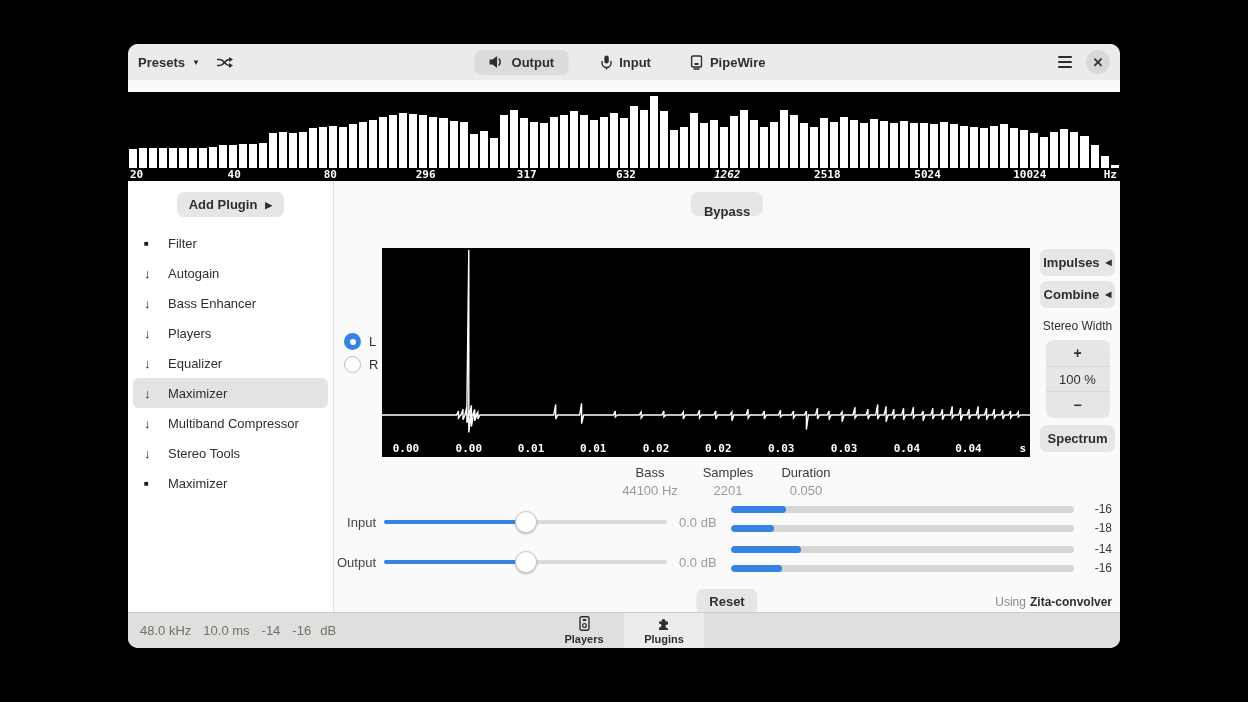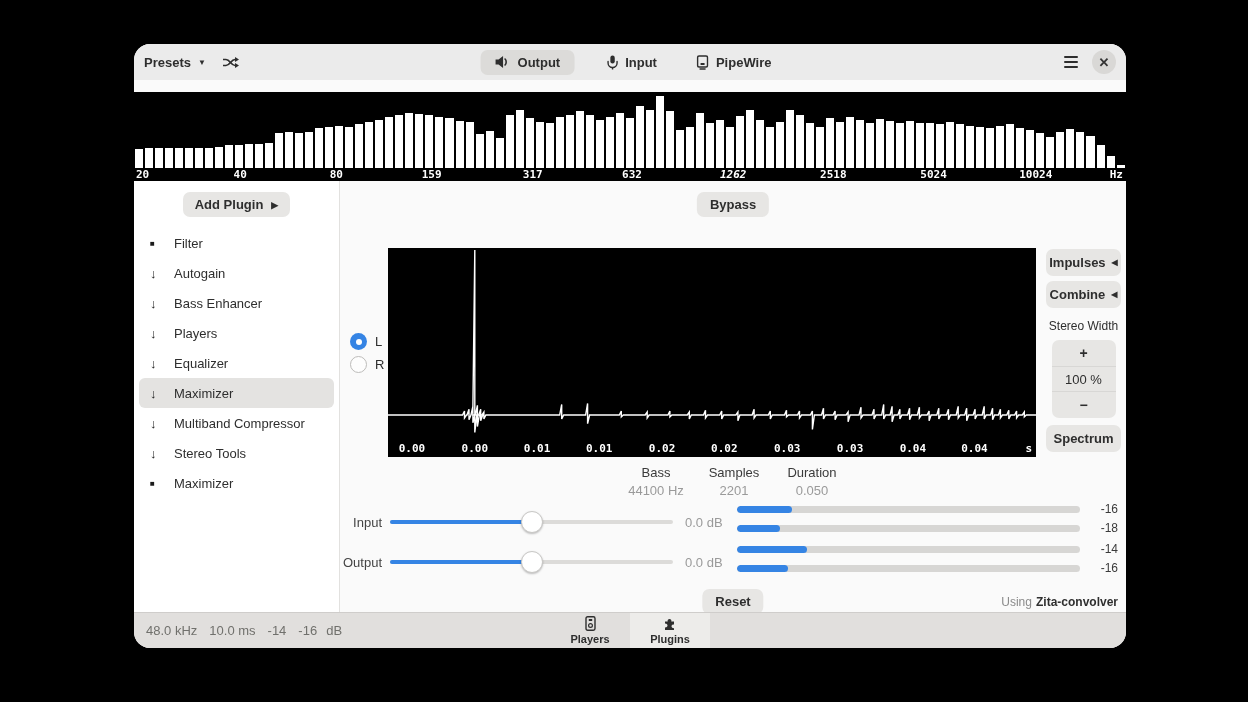--- a/index.html
+++ b/index.html
@@ -1,19 +1,19 @@
 <!DOCTYPE html>
 <html><head>
 <meta charset="utf-8">
 <style>
   * { margin:0; padding:0; box-sizing:border-box; }
   html,body { width:1248px; height:702px; background:#000; overflow:hidden;
     font-family:"Liberation Sans","DejaVu Sans",sans-serif; }
-  .window { position:absolute; left:134px; top:44px; width:992px; height:604px;
-    border-radius:16px; overflow:hidden; background:#fafafa; display:flex; flex-direction:column;
+  .window { position:absolute; left:128px; top:44px; width:992px; height:604px;
+    border-radius:10px; overflow:hidden; background:#fafafa; display:flex; flex-direction:column;
     box-shadow:0 6px 24px rgba(0,0,0,.7); }
 
   
   .headerbar { height:36px; background:#ebebeb; position:relative; display:flex; align-items:center;
     padding:0 10px; flex:0 0 auto; }
   .presets-btn { display:flex; align-items:center; gap:7px; background:none; border:none;
     font:700 13px "Liberation Sans",sans-serif; color:#2e2e2e; cursor:pointer; }
   .caret-down { font-size:8px; color:#2e2e2e; }
   .icon-btn { background:none; border:none; cursor:pointer; display:flex; align-items:center; justify-content:center; }
   .shuffle-btn { margin-left:16px; }
@@ -48,21 +48,21 @@
   .add-plugin .play { font-size:9px; }
   .plugin-list { margin-top:11px; }
   .plugin-item { height:30px; display:flex; align-items:center; margin:0 5px; padding:0 11px;
     border-radius:6px; font:400 13px "Liberation Sans",sans-serif; color:#2e2e2e; cursor:pointer; }
   .plugin-item.selected { background:#e4e3e1; }
   .p-icon { width:17px; margin-right:7px; color:#1a1a1a; display:inline-block; }
   .p-icon.square { font-size:8px; }
   .p-icon.arrow { font-size:13px; font-weight:700; }
 
   .main { flex:1 1 auto; position:relative; background:#fafafa; }
-  .bypass-btn { position:absolute; top:11px; left:50%; transform:translateX(-50%); height:25px; padding:4px 13px; }
+  .bypass-btn { position:absolute; top:11px; left:50%; transform:translateX(-50%); height:19px; padding:12px 13px; }
   .preset-name { position:absolute; top:46px; left:0; right:0; text-align:center;
     font:400 12px "Liberation Sans",sans-serif; color:#9c9c9c; }
 
   .channels { position:absolute; left:10px; top:149px; }
   .radio-row { display:flex; align-items:center; gap:8px; height:23px; cursor:pointer; }
   .radio { width:17px; height:17px; border-radius:50%; flex:0 0 auto; position:relative; }
   .radio.on { background:#3584e4; }
   .radio.on::after { content:""; position:absolute; left:5.5px; top:5.5px; width:6px; height:6px;
     border-radius:50%; background:#fff; }
   .radio.off { background:#fdfdfd; border:1px solid #bdbcba; }
@@ -282,21 +282,21 @@
         <div class="sbar" style="height: 50%;"></div>
         <div class="sbar" style="height: 44%;"></div>
         <div class="sbar" style="height: 32%;"></div>
         <div class="sbar" style="height: 16%;"></div>
         <div class="sbar" style="height: 4%;"></div>
       </div>
     <div class="freq-labels" id="freq-labels">
         <span class="freq-label first" style="left: 0.2%;">20</span>
         <span class="freq-label" style="left: 10.7%;">40</span>
         <span class="freq-label" style="left: 20.4%;">80</span>
-        <span class="freq-label" style="left: 30%;">159</span>
+        <span class="freq-label" style="left: 30%;">296</span>
         <span class="freq-label" style="left: 40.2%;">317</span>
         <span class="freq-label" style="left: 50.2%;">632</span>
         <span class="freq-label" style="left: 60.4%; font-style: italic;">1262</span>
         <span class="freq-label" style="left: 70.5%;">2518</span>
         <span class="freq-label" style="left: 80.6%;">5024</span>
         <span class="freq-label" style="left: 90.9%;">10024</span>
         <span class="freq-unit">Hz</span>
       </div>
   </div>
 

